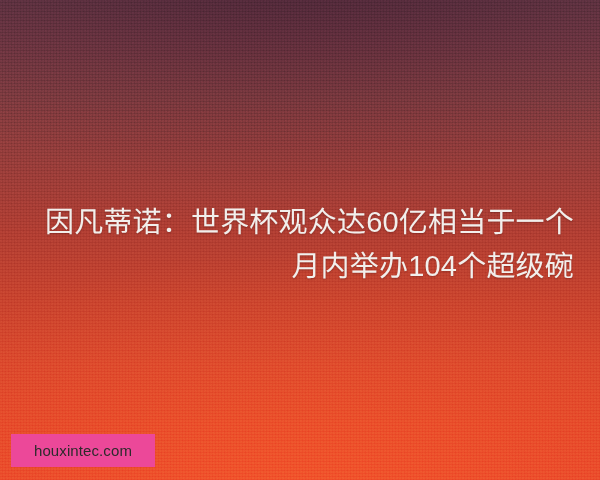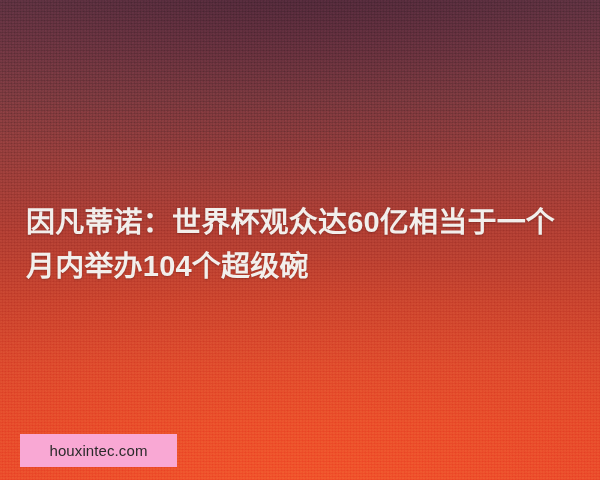--- a/index.html
+++ b/index.html
@@ -73,40 +73,40 @@
         rgba(0,0,0,0.08) 1px, rgba(0,0,0,0.08) 2px);
     background-size: 3px 3px, 3px 3px, 5px 5px, 7px 7px;
   }
 
   
   .headline {
     position: absolute;
     left: 0;
     right: 0;
     top: 200px;
-    text-align: left;
+    text-align: right;
     color: #f2efec;
     font-size: 29px;
     line-height: 44px;
-    font-weight: 700;
+    font-weight: 400;
     letter-spacing: 0.2px;
     padding: 0 26px;
     box-sizing: border-box;
     white-space: pre-line;
     text-shadow: 0 1px 2px rgba(70, 20, 20, 0.35);
   }
 
   
   .watermark {
     position: absolute;
-    left: 20px;
+    left: 11px;
     top: 434px;
-    width: 157px;
+    width: 144px;
     height: 33px;
-    background: #f9a8d4;
+    background: #ec4899;
     display: flex;
     align-items: center;
     justify-content: center;
     box-sizing: border-box;
   }
 
   .watermark-label {
     color: #2b2b2b;
     font-size: 15px;
     line-height: 1;

